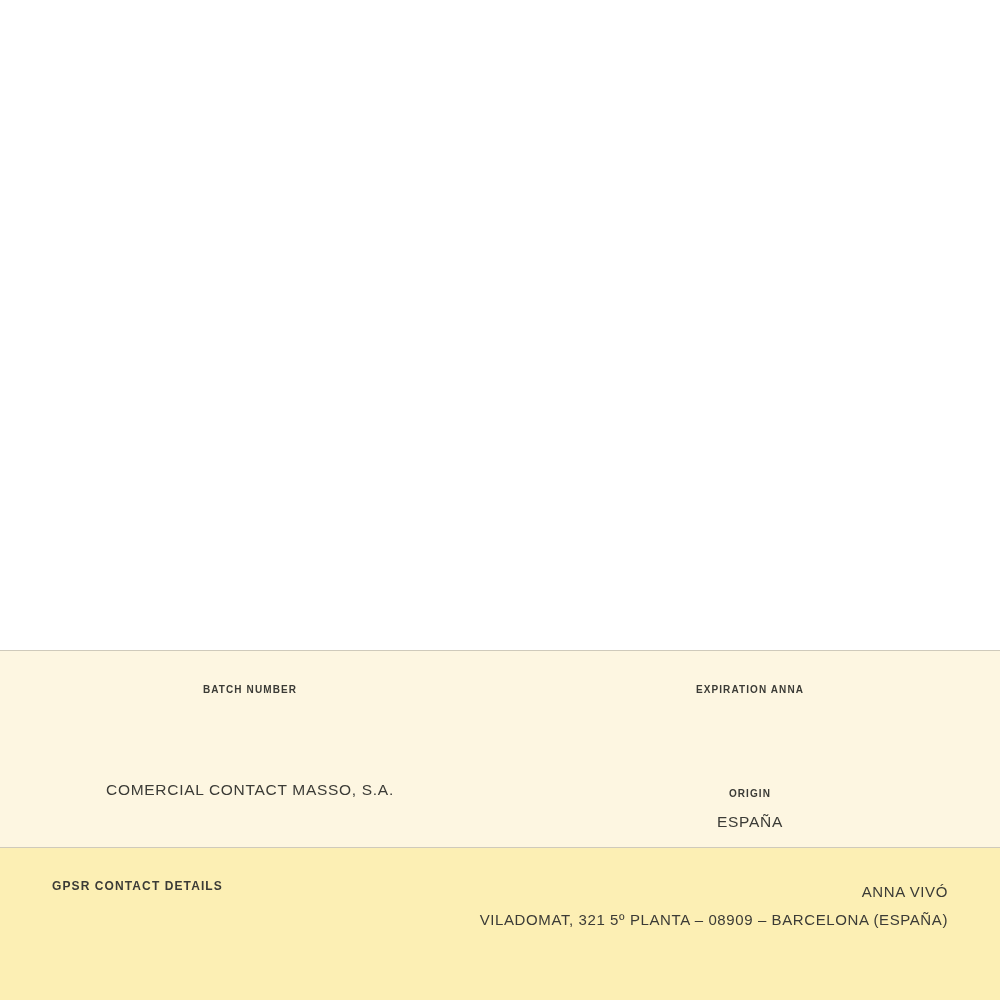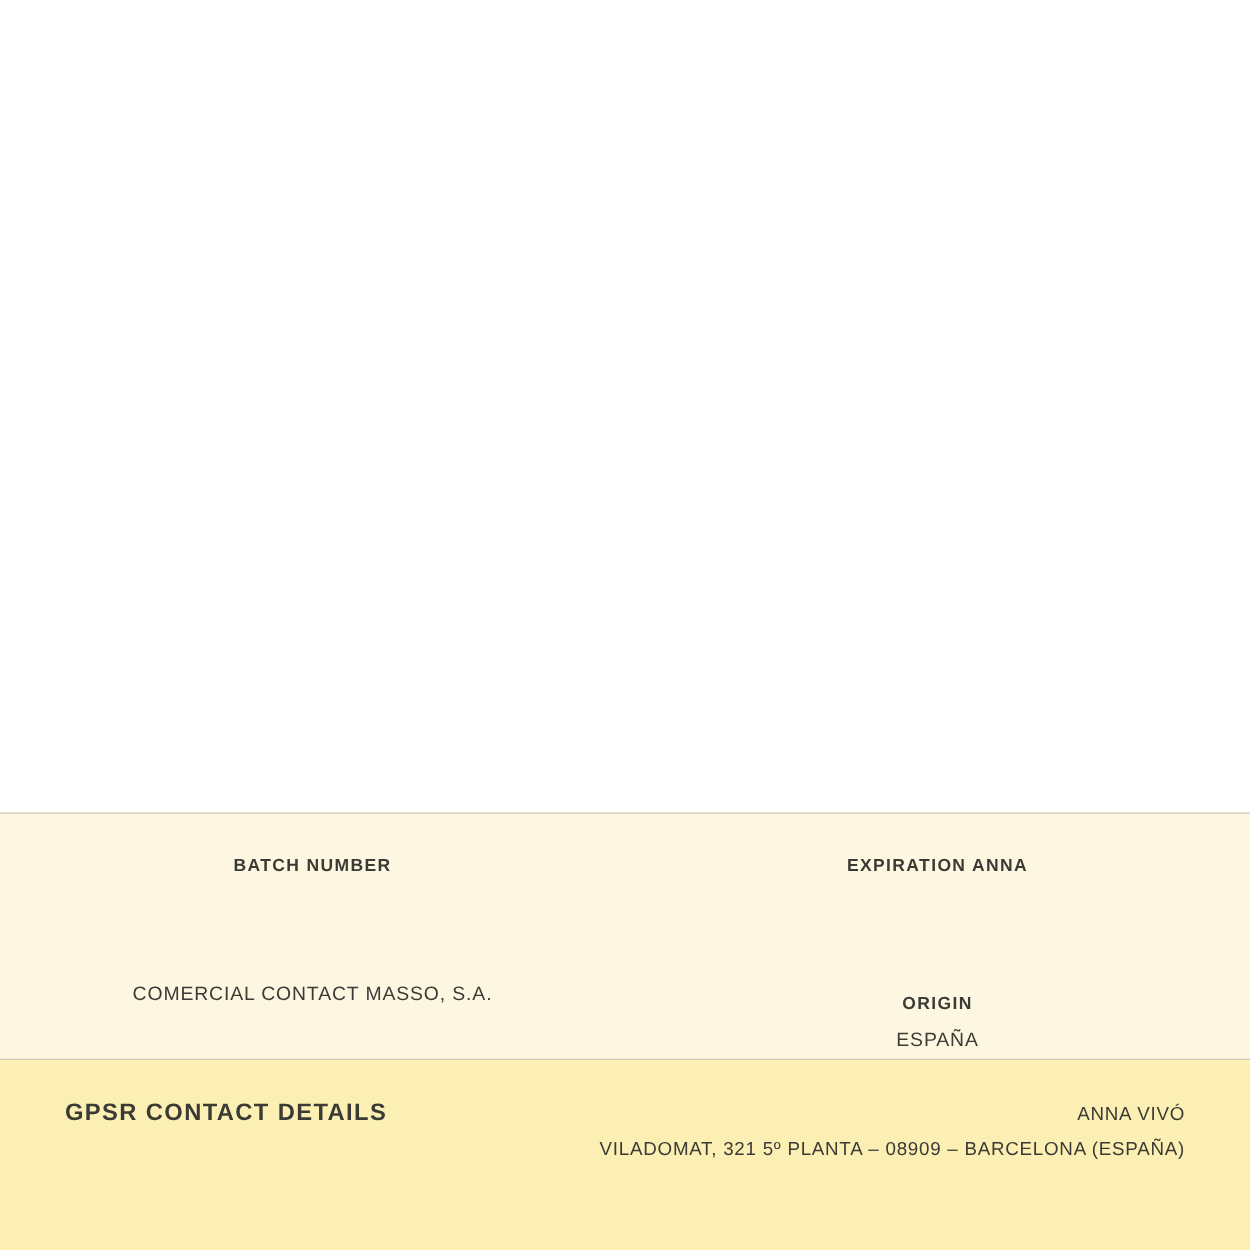--- a/index.html
+++ b/index.html
@@ -39,21 +39,21 @@
   }
   .info-grid {
     display: grid;
     grid-template-columns: 1fr 1fr;
     text-align: center;
   }
   .field {
     padding: 0 10px;
   }
   .field-title {
-    font-size: 14px;
+    font-size: 10px;
     font-weight: bold;
     letter-spacing: 1.1px;
     color: #3b3b36;
     margin: 0;
     padding-top: 18px;
     line-height: 1.4;
   }
   .field-value {
     font-size: 15.5px;
     letter-spacing: 0.7px;
@@ -70,21 +70,21 @@
   .gpsr {
     background: #fcefb4;
     height: 152px;
     box-sizing: border-box;
     padding: 30px 52px 0 52px;
     display: flex;
     justify-content: space-between;
     align-items: flex-start;
   }
   .gpsr-title {
-    font-size: 19px;
+    font-size: 12px;
     font-weight: bold;
     letter-spacing: 1.1px;
     color: #3b3b36;
     line-height: 1.4;
     white-space: nowrap;
   }
   .gpsr-lines {
     text-align: right;
     font-size: 15px;
     letter-spacing: 0.6px;

